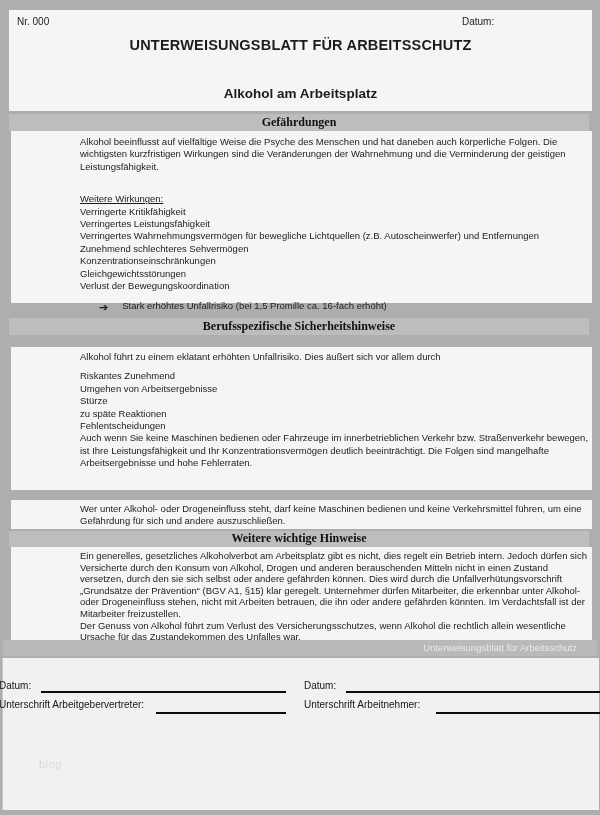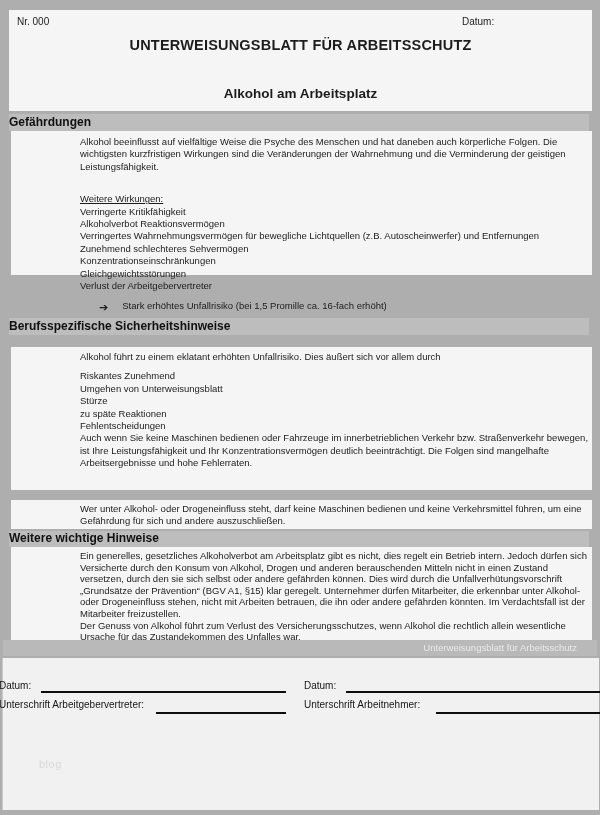--- a/index.html
+++ b/index.html
@@ -20,35 +20,35 @@
   .doc-number{position:absolute;left:8px;top:6px;font-size:10px;}
   .date-label-top{position:absolute;left:453px;top:6px;font-size:10px;}
   .main-title{position:absolute;left:0;top:27px;width:100%;text-align:center;
     font-size:14.5px;font-weight:bold;letter-spacing:0.2px;}
   .sub-title{position:absolute;left:0;top:68px;width:100%;text-align:center;
     font-size:13.5px;font-weight:bold;margin-top:8px;}
 
   
   .bar{
     position:absolute;left:9px;width:580px;height:17px;background:#bdbdbd;
-    text-align:left;font-weight:bold;font-size:12px;line-height:16px;color:#111;
+    text-align:center;font-weight:bold;font-size:12px;line-height:16px;color:#111;font-family:Liberation Serif, serif;
   }
   .bar1{top:114px;}
   .bar2{top:318px;}
   .bar3{top:484px;height:16px;line-height:15px;}
   .bar4{top:531px;height:16px;line-height:15px;}
 
   
   .box{
     position:absolute;left:11px;width:581px;background:#f5f5f5;
     font-size:9.5px;line-height:12.4px;
     box-sizing:border-box;
   }
   .box p{margin:0;width:510px;}
-  .box1{top:131px;height:144px;padding:5px 5px 0 69px;}
+  .box1{top:131px;height:172px;padding:5px 5px 0 69px;}
   .box2{top:335px;height:143px;padding:4px 5px 0 69px;margin-top:12px;}
   .box3{top:500px;height:29px;padding:3px 5px 0 69px;}
   .box4{top:547px;height:93px;padding:3px 5px 0 69px;line-height:11.6px;}
 
   .list-title{text-decoration:underline;margin-top:20px;}
   .plain-list{list-style:none;margin:0;padding:0;}
   .plain-list li{margin:0;padding:0;}
   .mt7{margin-top:7px;}
   .arrow-row{margin-top:8px;padding-left:19px;display:flex;align-items:center;}
   .arrow-glyph{font-size:11px;font-weight:bold;line-height:12px;}
@@ -95,39 +95,39 @@
     <div class="main-title">UNTERWEISUNGSBLATT FÜR ARBEITSSCHUTZ</div>
     <div class="sub-title">Alkohol am Arbeitsplatz</div>
   </div>
 
   <div class="bar bar1">Gefährdungen</div>
   <div class="box box1">
     <p>Alkohol beeinflusst auf vielfältige Weise die Psyche des Menschen und hat daneben auch körperliche Folgen. Die wichtigsten kurzfristigen Wirkungen sind die Veränderungen der Wahrnehmung und die Verminderung der geistigen Leistungsfähigkeit.</p>
     <div class="list-title">Weitere Wirkungen:</div>
     <ul class="plain-list">
       <li>Verringerte Kritikfähigkeit</li>
-      <li>Alkoholverbot Reaktionsvermögen</li>
+      <li>Verringertes Leistungsfähigkeit</li>
       <li>Verringertes Wahrnehmungsvermögen für bewegliche Lichtquellen (z.B. Autoscheinwerfer) und Entfernungen</li>
       <li>Zunehmend schlechteres Sehvermögen</li>
       <li>Konzentrationseinschränkungen</li>
       <li>Gleichgewichtsstörungen</li>
-      <li>Verlust der Arbeitgebervertreter</li>
+      <li>Verlust der Bewegungskoordination</li>
     </ul>
     <div class="arrow-row">
       <span class="arrow-glyph">➔</span>
       <span class="arrow-text">Stark erhöhtes Unfallrisiko (bei 1,5 Promille ca. 16-fach erhöht)</span>
     </div>
   </div>
 
   <div class="bar bar2">Berufsspezifische Sicherheitshinweise</div>
   <div class="box box2">
     <p>Alkohol führt zu einem eklatant erhöhten Unfallrisiko. Dies äußert sich vor allem durch</p>
     <ul class="plain-list mt7">
       <li>Riskantes Zunehmend</li>
-      <li>Umgehen von Unterweisungsblatt</li>
+      <li>Umgehen von Arbeitsergebnisse</li>
       <li>Stürze</li>
       <li>zu späte Reaktionen</li>
       <li>Fehlentscheidungen</li>
     </ul>
     <p class="mt7">Auch wenn Sie keine Maschinen bedienen oder Fahrzeuge im innerbetrieblichen Verkehr bzw. Straßenverkehr bewegen, ist Ihre Leistungsfähigkeit und Ihr Konzentrationsvermögen deutlich beeinträchtigt. Die Folgen sind mangelhafte Arbeitsergebnisse und hohe Fehlerraten.</p>
   </div>
 
   <div class="box box3">
     <p>Wer unter Alkohol- oder Drogeneinfluss steht, darf keine Maschinen bedienen und keine Verkehrsmittel führen, um eine Gefährdung für sich und andere auszuschließen.</p>
   </div>

